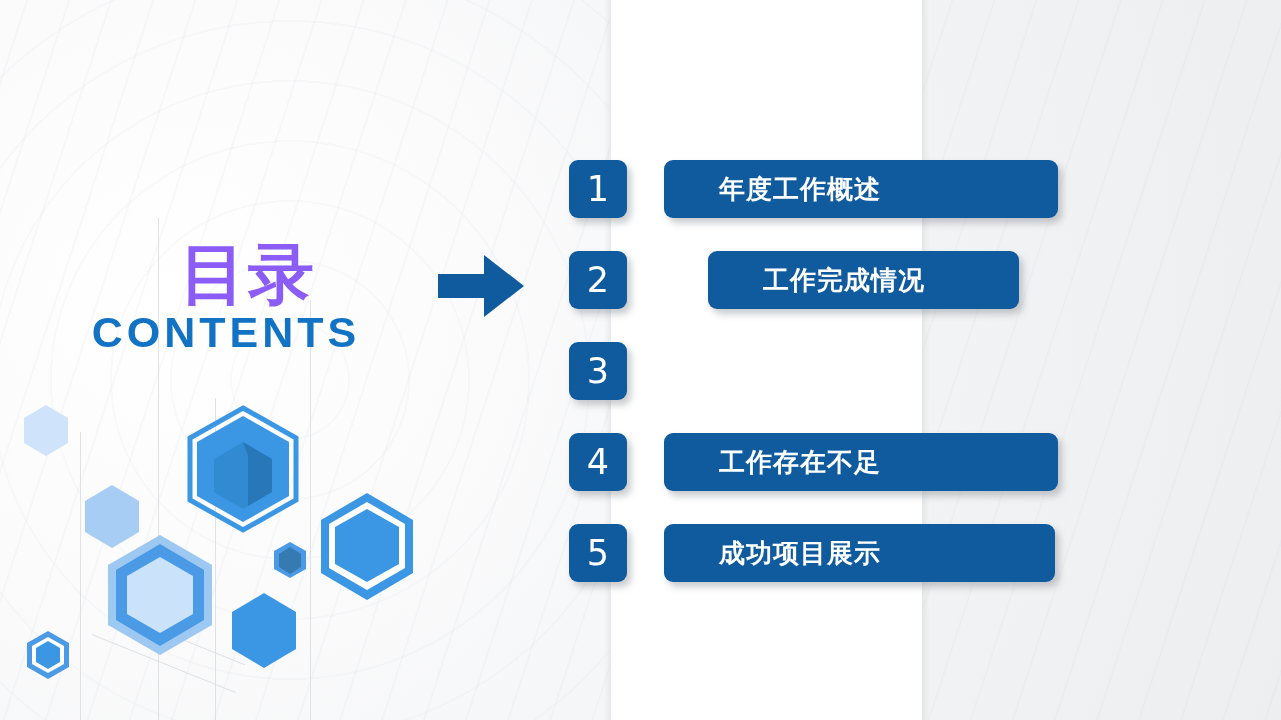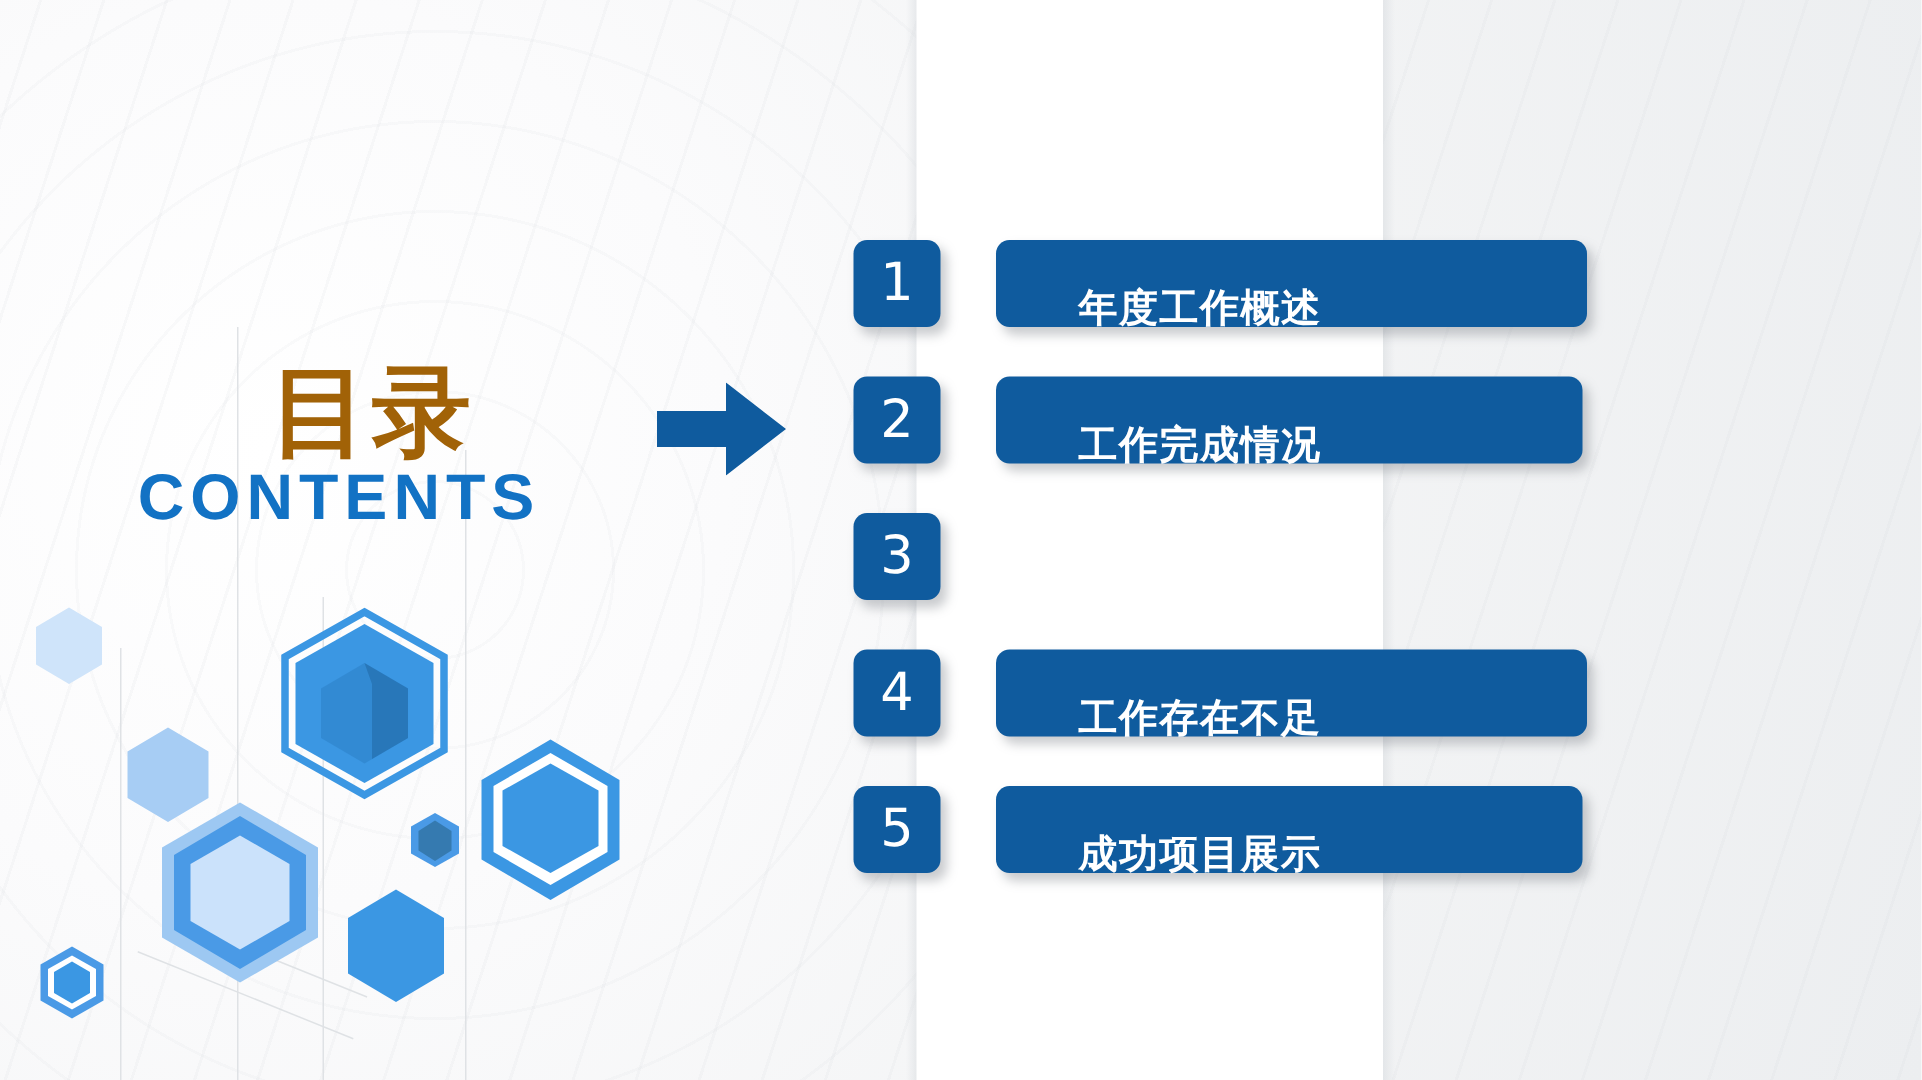--- a/index.html
+++ b/index.html
@@ -55,21 +55,21 @@
     position:absolute;top:0;left:922px;width:8px;height:720px;
     background:linear-gradient(to right, rgba(214,218,222,.50) 0%, rgba(225,228,231,0) 100%);
   }
   
   .vline{position:absolute;width:1px;background:#dfe2e5;}
   .dline{position:absolute;height:1px;background:#dfe2e5;transform-origin:0 0;}
 
   
   .title-block{position:absolute;left:0;top:238px;width:470px;text-align:center;}
   .title-cn{
-    font-size:66px;line-height:72px;font-weight:bold;color:#a16207;
+    font-size:66px;line-height:72px;font-weight:bold;color:#8b5cf6;
     letter-spacing:2px;margin-left:26px;
   }
   .title-en{
     font-size:43px;line-height:48px;font-weight:bold;color:#1272c4;
     letter-spacing:4px;margin-top:-2px;margin-left:-18px;
   }
 
   
   .arrow{position:absolute;left:438px;top:255px;width:86px;height:62px;}
 
@@ -82,21 +82,21 @@
     box-shadow:4px 5px 7px rgba(120,126,133,.40);
     color:#ffffff;font-size:35px;line-height:58px;text-align:center;
     font-family:"DejaVu Sans","Liberation Sans",sans-serif;font-weight:400;
   }
   .bar{
     position:absolute;left:95px;top:0;height:58px;width:394px;
     background:#0f5b9e;border-radius:9px;
     box-shadow:4px 5px 7px rgba(120,126,133,.40);
   }
   .bar-label{
-    position:absolute;left:55px;top:16px;height:58px;line-height:58px;
+    position:absolute;left:55px;top:0;height:58px;line-height:58px;
     color:#ffffff;font-size:26px;font-weight:bold;letter-spacing:1px;
     white-space:nowrap;
   }
 
   
   .hexwrap{position:absolute;left:0;top:390px;width:460px;height:330px;}
   .hexwrap svg{display:block;}
 </style>
 </head>
 <body>
@@ -186,21 +186,21 @@
 
     <div class="row">
       <div class="num">1</div>
       <div class="bar">
         <span class="bar-label">年度工作概述</span>
       </div>
     </div>
 
     <div class="row">
       <div class="num">2</div>
-      <div class="bar" style="width:391px;">
+      <div class="bar" style="width:311px;margin-left:44px;">
         <span class="bar-label">工作完成情况</span>
       </div>
     </div>
 
     <div class="row">
       <div class="num">3</div>
     </div>
 
     <div class="row">
       <div class="num">4</div>

